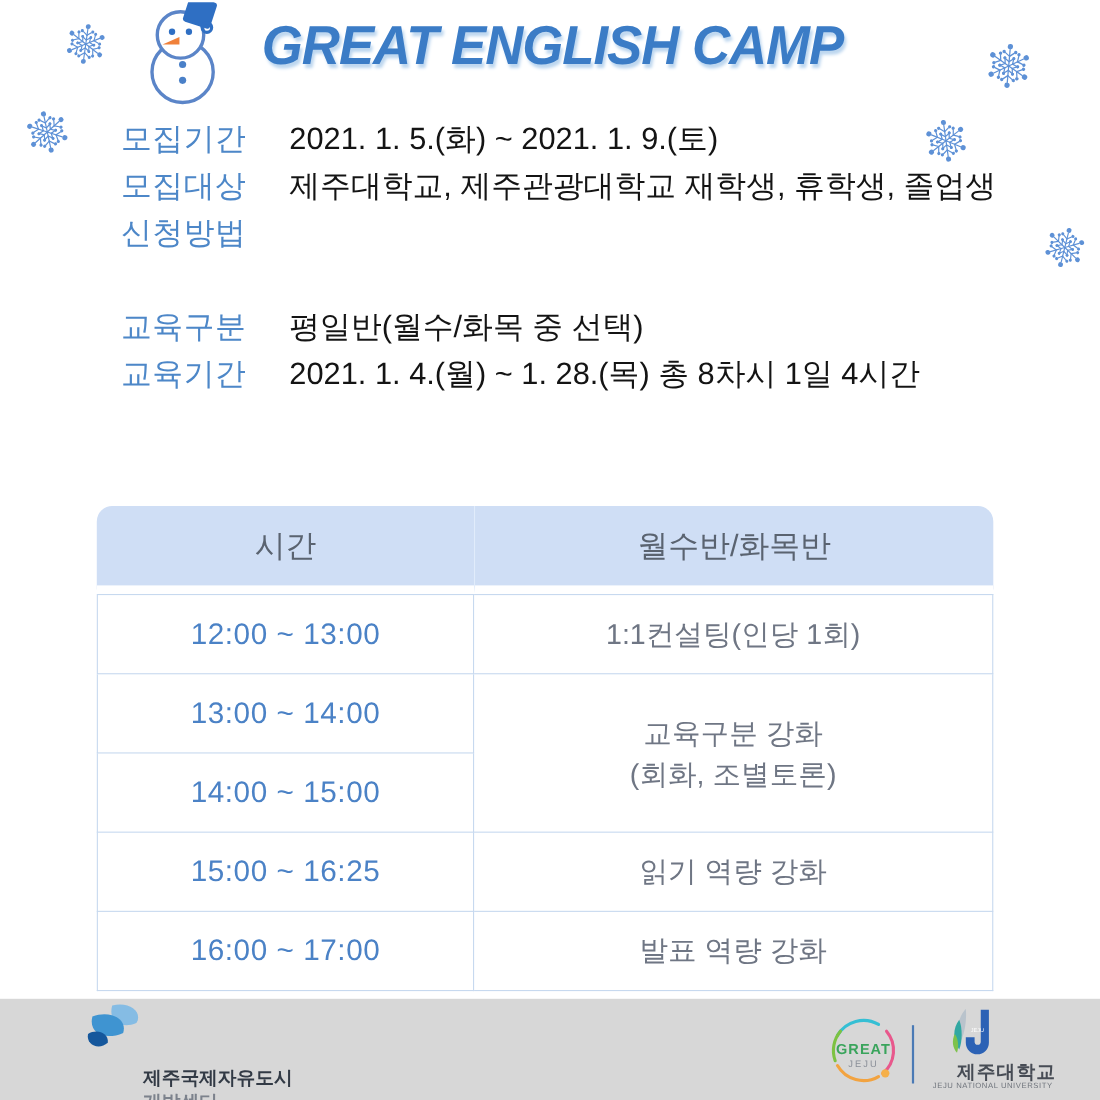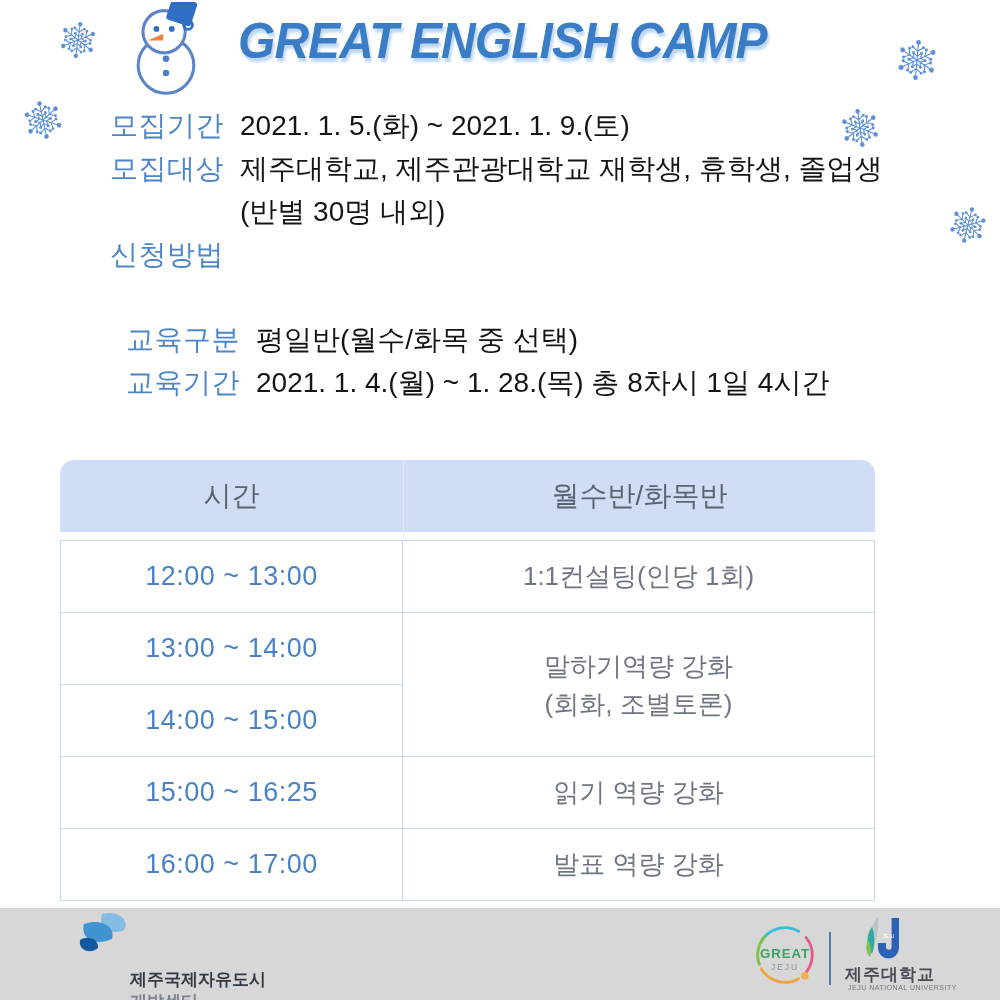--- a/index.html
+++ b/index.html
@@ -15,28 +15,28 @@
   .sf5{left:948px;top:205px;width:40px;height:40px;transform:rotate(14deg);}
   .snowman{position:absolute;left:126px;top:2px;width:80px;height:96px;}
 
   
   .title{position:absolute;left:238px;top:12px;margin:0;font-size:50px;font-weight:bold;
          font-style:italic;color:#3b7cc6;letter-spacing:-1px;white-space:nowrap;
          text-shadow:2px 4px 3px #bcd6ef;transform:scaleX(.96);transform-origin:left top;}
 
   
   .info{position:absolute;left:110px;top:104px;}
-  .info-row{display:flex;height:43px;line-height:43px;font-size:28px;white-space:nowrap;}
+  .info-row{display:flex;height:43px;line-height:43px;font-size:28px;white-space:nowrap;gap:23px;}
   .info-label{color:#4d87c8;width:113px;flex:0 0 113px;letter-spacing:.5px;}
   .info-value{color:#141414;margin-left:17px;}
   .info-value-cont{margin-left:130px;color:#141414;}
-  .course{margin-top:42px;margin-left:16px;}
-
-  
-  .sched{position:absolute;left:60px;top:460px;width:815px;border-collapse:separate;
+  .course{margin-top:42px;}
+
+  
+  .sched{position:absolute;left:88px;top:460px;width:815px;border-collapse:separate;
          border-spacing:0;table-layout:fixed;text-align:center;}
   .sched th{height:70px;background:#cfdef5;color:#5a6370;font-weight:400;font-size:28px;
             border-bottom:8px solid #fff;}
   .sched th:first-child{border-top-left-radius:14px;}
   .sched th:last-child{border-top-right-radius:14px;border-left:1px solid #dfeafa;}
   .sched td{height:69px;border-bottom:1px solid #c7d9ef;border-right:1px solid #c7d9ef;
             vertical-align:middle;}
   .sched td:first-child{border-left:1px solid #c7d9ef;}
   .sched tbody tr:first-child td{border-top:1px solid #c7d9ef;}
   .td-time{color:#4b82c6;font-size:27px;letter-spacing:.5px;}
@@ -48,21 +48,21 @@
   .jdc-leaves{position:absolute;left:72px;top:4px;width:70px;height:46px;}
   .jdc-acronym{position:absolute;left:112px;top:14px;font-size:44px;font-weight:bold;
                color:#1b76c0;letter-spacing:-1px;}
   .jdc-name1{position:absolute;left:130px;top:60px;font-size:17px;font-weight:bold;color:#323a45;}
   .jdc-name2{position:absolute;left:130px;top:82px;font-size:17px;font-weight:bold;color:#7c828c;}
   .gj-logo{position:absolute;left:752px;top:14px;width:66px;height:66px;}
   .gj-top{font-size:14px;font-weight:bold;fill:#3aa45c;letter-spacing:1px;}
   .gj-bottom{font-size:9px;fill:#8a8f98;letter-spacing:2px;}
   .logo-divider{position:absolute;left:829px;top:24px;width:2px;height:53px;background:#4a7ab5;}
   .jnu-emblem{position:absolute;left:858px;top:8px;width:46px;height:48px;}
-  .jnu-name{position:absolute;left:845px;top:55px;width:115px;text-align:left;
+  .jnu-name{position:absolute;left:845px;top:55px;width:115px;text-align:right;
             font-size:17px;font-weight:bold;color:#474c55;letter-spacing:1px;}
   .jnu-sub{position:absolute;left:845px;top:76px;width:115px;text-align:center;
            font-size:7px;color:#6f747c;letter-spacing:.5px;white-space:nowrap;}
 </style>
 </head>
 <body>
 
 <div class="page">
 
   <svg width="0" height="0" style="position:absolute" aria-hidden="true">
@@ -125,23 +125,20 @@
   <div class="info">
     <div class="info-row">
       <span class="info-label">모집기간</span>
       <span class="info-value">2021. 1. 5.(화) ~ 2021. 1. 9.(토)</span>
     </div>
     <div class="info-row">
       <span class="info-label">모집대상</span>
       <span class="info-value">제주대학교, 제주관광대학교 재학생, 휴학생, 졸업생</span>
     </div>
     <div class="info-row">
-      <span class="info-value-cont">(반별 30명 내외)</span>
-    </div>
-    <div class="info-row">
       <span class="info-label">신청방법</span>
     </div>
 
     <div class="course">
       <div class="info-row">
         <span class="info-label">교육구분</span>
         <span class="info-value">평일반(월수/화목 중 선택)</span>
       </div>
       <div class="info-row">
         <span class="info-label">교육기간</span>
@@ -162,21 +159,21 @@
       </tr>
     </thead>
     <tbody>
       <tr>
         <td class="td-time">12:00 ~ 13:00</td>
         <td class="td-act">1:1컨설팅(인당 1회)</td>
       </tr>
       <tr>
         <td class="td-time">13:00 ~ 14:00</td>
         <td class="td-act" rowspan="2">
-          <div class="line">말하기역량 강화</div>
+          <div class="line">교육구분 강화</div>
           <div class="line">(회화, 조별토론)</div>
         </td>
       </tr>
       <tr>
         <td class="td-time">14:00 ~ 15:00</td>
       </tr>
       <tr>
         <td class="td-time">15:00 ~ 16:25</td>
         <td class="td-act">읽기 역량 강화</td>
       </tr>

